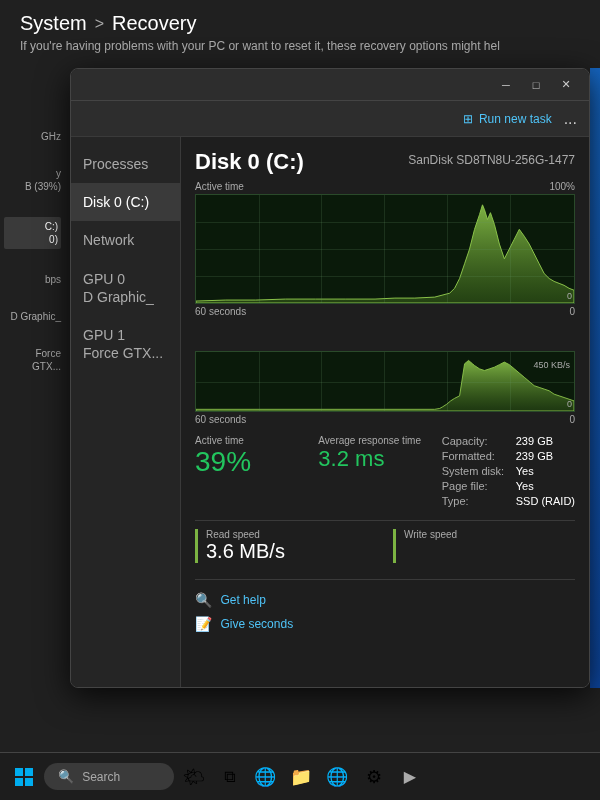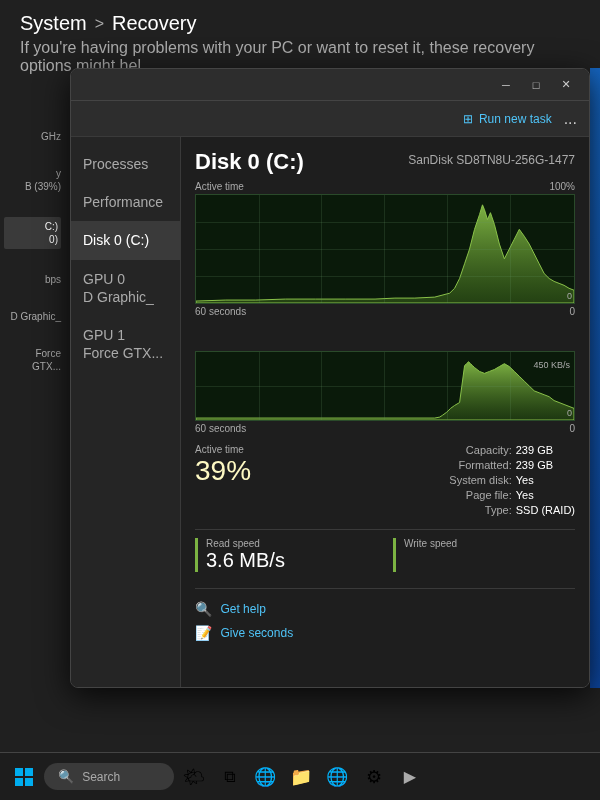--- a/index.html
+++ b/index.html
@@ -38,21 +38,21 @@
       font-weight: 300;
       color: #fff;
     }
 
     .breadcrumb-separator {
       color: #aaa;
       font-size: 16px;
     }
 
     .settings-subtitle {
-      font-size: 16px;
+      font-size: 12px;
       color: #aaa;
       margin-top: 4px;
     }
 
     
     .sidebar-labels {
       position: absolute;
       left: 0;
       top: 120px;
       width: 65px;
@@ -242,21 +242,21 @@
 
     .stat-label {
       font-size: 10px;
       color: #aaa;
       margin-bottom: 2px;
     }
 
     .stat-value {
       font-size: 28px;
       font-weight: 300;
-      color: #fef9c3;
+      color: #22c55e;
       line-height: 1;
     }
 
     .stat-value.medium {
       font-size: 22px;
     }
 
     
     .speed-row {
       display: flex;
@@ -283,21 +283,20 @@
 
     .speed-value {
       font-size: 20px;
       font-weight: 400;
       color: #fff;
     }
 
     
     .right-stats {
       min-width: 130px;
-      text-align: right;
     }
 
     .right-stat-row {
       display: flex;
       gap: 4px;
       font-size: 11px;
       margin-bottom: 3px;
     }
 
     .right-stat-label {
@@ -452,22 +451,22 @@
       <span>⊞</span>
       <span>Run new task</span>
     </div>
     <div class="tm-more">...</div>
   </div>
 
   <div class="tm-content">
 
     <div class="tm-sidebar">
       <div class="tm-sidebar-item">Processes</div>
-      <div class="tm-sidebar-item">Performance</div>
       <div class="tm-sidebar-item active">Disk 0 (C:)</div>
+      <div class="tm-sidebar-item">Network</div>
       <div class="tm-sidebar-item">GPU 0<br>D Graphic_</div>
       <div class="tm-sidebar-item">GPU 1<br>Force GTX...</div>
     </div>
 
     <div class="tm-main">
 
       <div class="disk-header">
         <div>
           <div class="disk-title">Disk 0 (C:)</div>
         </div>
@@ -502,21 +501,21 @@
           </svg>
           <div class="chart-label-0">0</div>
         </div>
         <div class="chart-bottom-label">
           <span>60 seconds</span>
           <span>0</span>
         </div>
       </div>
 
       <div class="chart-section">
-        <div class="chart-container" style="height:70px;margin-top:34px;">
+        <div class="chart-container" style="height:61px;margin-top:34px;">
           <div class="grid-line-h" style="top:50%"></div>
           <div class="grid-line-v" style="left:16.6%"></div>
           <div class="grid-line-v" style="left:33.2%"></div>
           <div class="grid-line-v" style="left:49.8%"></div>
           <div class="grid-line-v" style="left:66.4%"></div>
           <div class="grid-line-v" style="left:83%"></div>
           <svg class="chart-canvas" viewBox="0 0 380 70" preserveAspectRatio="none">
             <defs>
               <linearGradient id="greenGrad2" x1="0" y1="0" x2="0" y2="1">
                 <stop offset="0%" stop-color="#8bc34a" stop-opacity="0.9"></stop>
@@ -533,20 +532,24 @@
         <div class="chart-bottom-label">
           <span>60 seconds</span>
           <span>0</span>
         </div>
       </div>
 
       <div class="stats-row">
         <div class="stat-block">
           <div class="stat-label">Active time</div>
           <div class="stat-value">39%</div>
+        </div>
+        <div class="stat-block">
+          <div class="stat-label">Average response time</div>
+          <div class="stat-value medium">3.2 ms</div>
         </div>
         <div class="right-stats">
           <div class="right-stat-row">
             <span class="right-stat-label">Capacity:</span>
             <span class="right-stat-value">239 GB</span>
           </div>
           <div class="right-stat-row">
             <span class="right-stat-label">Formatted:</span>
             <span class="right-stat-value">239 GB</span>
           </div>

